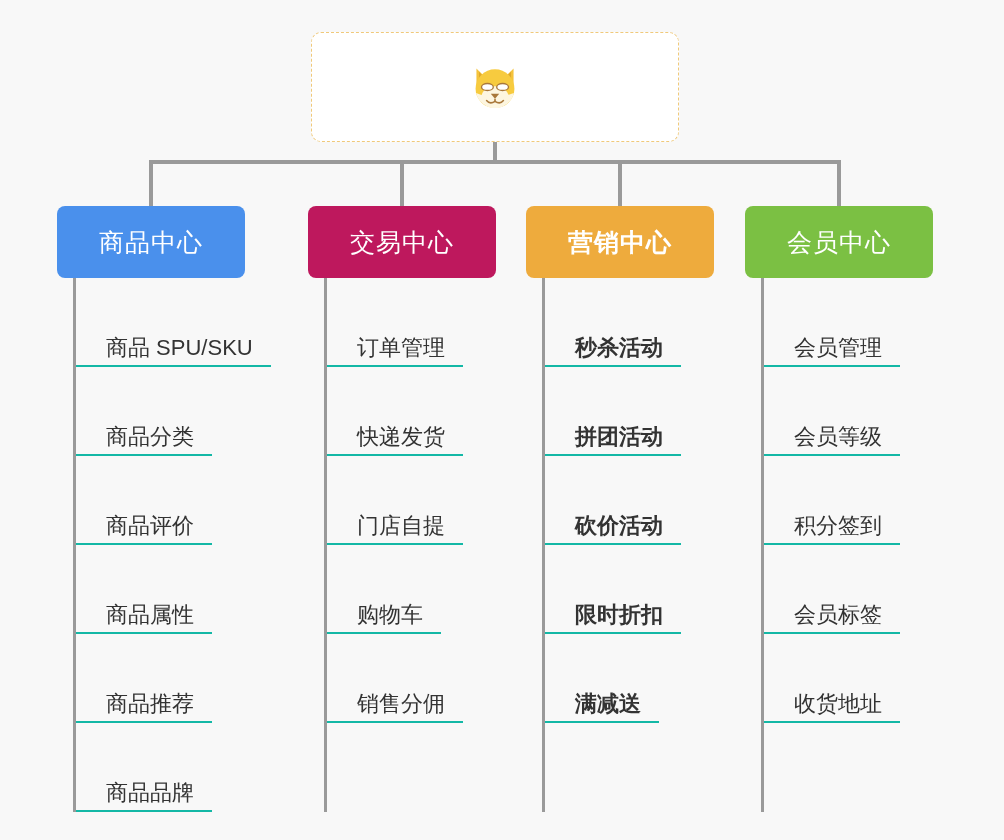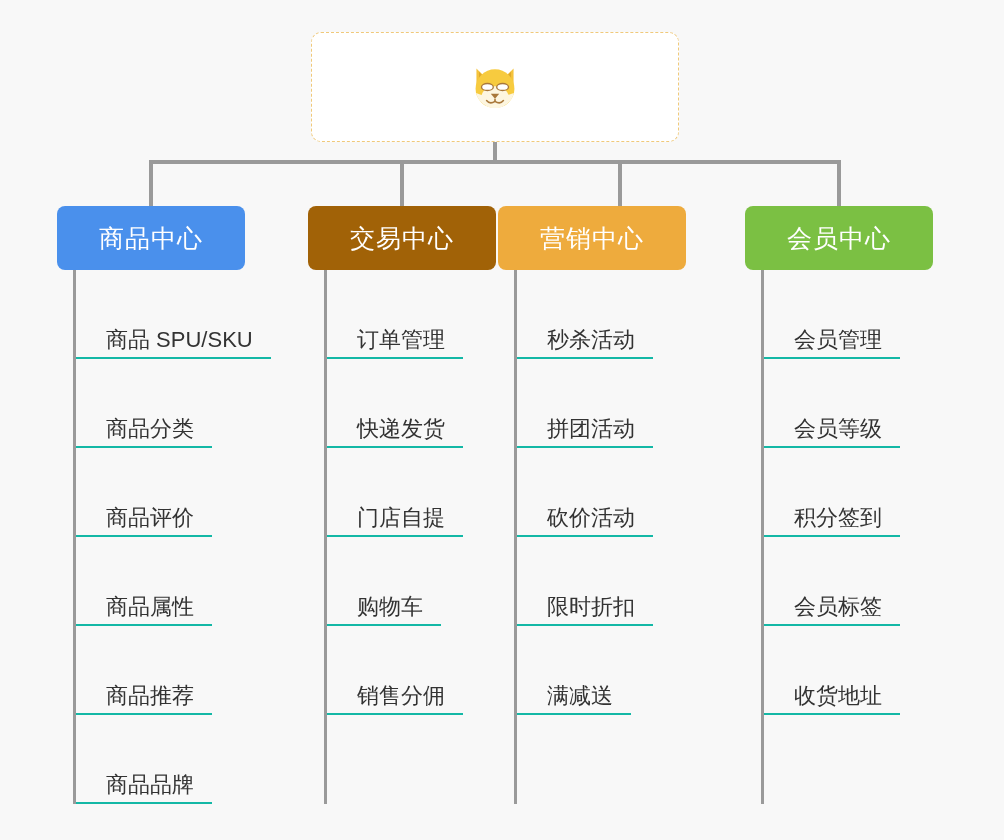--- a/index.html
+++ b/index.html
@@ -58,21 +58,21 @@
   .conn-h { height: 4px; }
 
   
   .column {
     position: absolute;
     top: 206px;
     width: 188px;
   }
   .cat-box {
     width: 188px;
-    height: 64px;
+    height: 72px;
     box-sizing: border-box;
     border-radius: 8px;
     display: flex;
     align-items: center;
     justify-content: center;
     color: #ffffff;
     font-size: 25px;
     letter-spacing: 1px;
   }
 
@@ -161,21 +161,21 @@
       <div class="leaf">
           <div class="leaf-inner"><span class="leaf-label">商品推荐</span></div>
         </div>
       <div class="leaf">
           <div class="leaf-inner"><span class="leaf-label">商品品牌</span></div>
         </div>
     </div>
   </div>
 
   <div class="column" style="left:308px;">
-    <div class="cat-box" style="background: #a16207;">
+    <div class="cat-box" style="background: #be185d;">
       <span>交易中心</span>
     </div>
     <div class="leaf-list">
       <div class="spine" style="background: rgb(154, 154, 154); height: 534px;"></div>
       <div class="leaf">
           <div class="leaf-inner"><span class="leaf-label">订单管理</span></div>
         </div>
       <div class="leaf">
           <div class="leaf-inner"><span class="leaf-label">快递发货</span></div>
         </div>
@@ -184,21 +184,21 @@
         </div>
       <div class="leaf">
           <div class="leaf-inner"><span class="leaf-label">购物车</span></div>
         </div>
       <div class="leaf">
           <div class="leaf-inner"><span class="leaf-label">销售分佣</span></div>
         </div>
     </div>
   </div>
 
-  <div class="column" style="left:498px;">
+  <div class="column" style="left:526px;font-weight:bold;">
     <div class="cat-box" style="background: rgb(238, 171, 61);">
       <span>营销中心</span>
     </div>
     <div class="leaf-list">
       <div class="spine" style="background: rgb(154, 154, 154); height: 534px;"></div>
       <div class="leaf">
           <div class="leaf-inner"><span class="leaf-label">秒杀活动</span></div>
         </div>
       <div class="leaf">
           <div class="leaf-inner"><span class="leaf-label">拼团活动</span></div>

